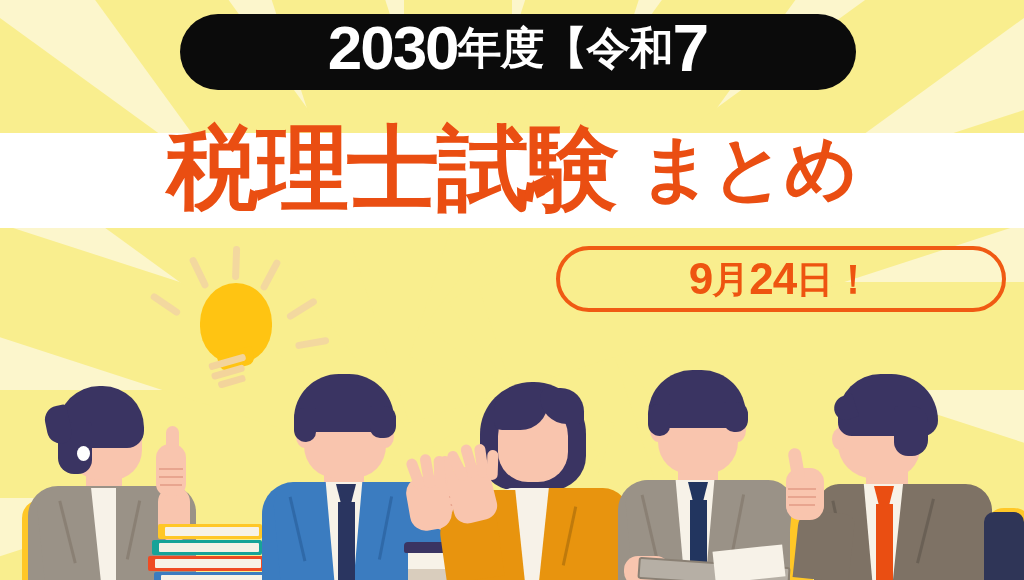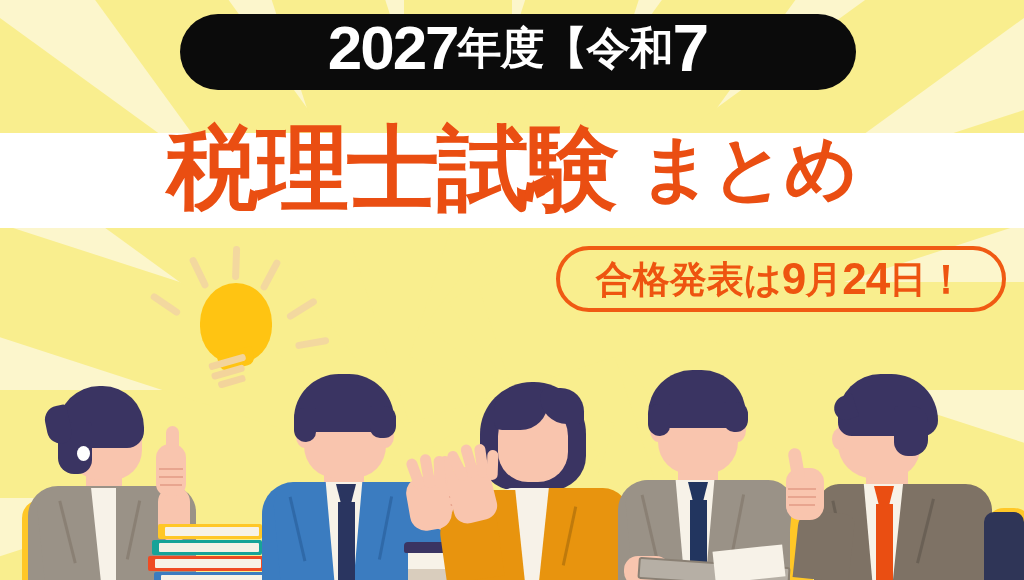--- a/index.html
+++ b/index.html
@@ -337,33 +337,32 @@
     </div>
 
     <div class="fig" style="left:984px; top:512px; width:40px; height:68px; background:#2F3557; border-radius:10px 10px 0 0;"></div>
     <div class="fig" style="left:714px; top:548px; width:70px; height:32px; background:#F7F2E8; transform:rotate(-6deg);"></div>
   </div>
 
   <div class="white-band"></div>
 
   <div class="year-pill"></div>
   <div class="year-text">
-    <span class="y-num">2027</span>
+    <span class="y-num">2030</span>
     <span class="y-kan">年度【令和</span>
     <span class="y-big">7</span>
   </div>
 
   <div class="headline">
     <span class="h-main">税理士試験</span>
     <span class="h-sp"></span>
     <span class="h-tail">まとめ</span>
   </div>
 
   <div class="badge">
-    <span class="b-kan">合格発表は</span>
     <span class="b-num">9</span>
     <span class="b-kan">月</span>
     <span class="b-num">24</span>
     <span class="b-kan">日</span>
     <span class="b-ex">！</span>
   </div>
 
 </div>
 
 </body></html>

